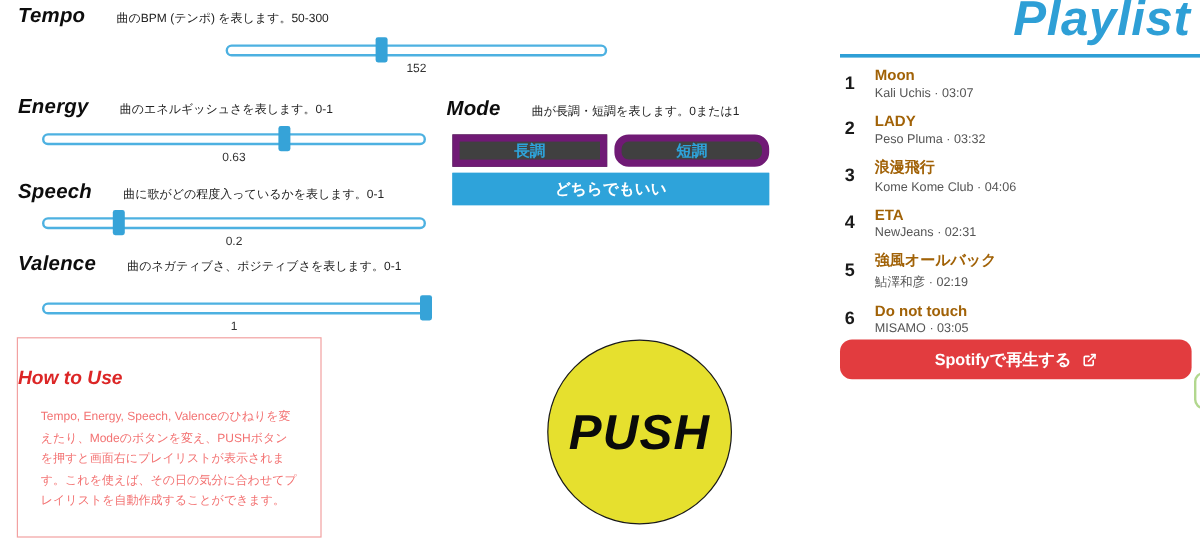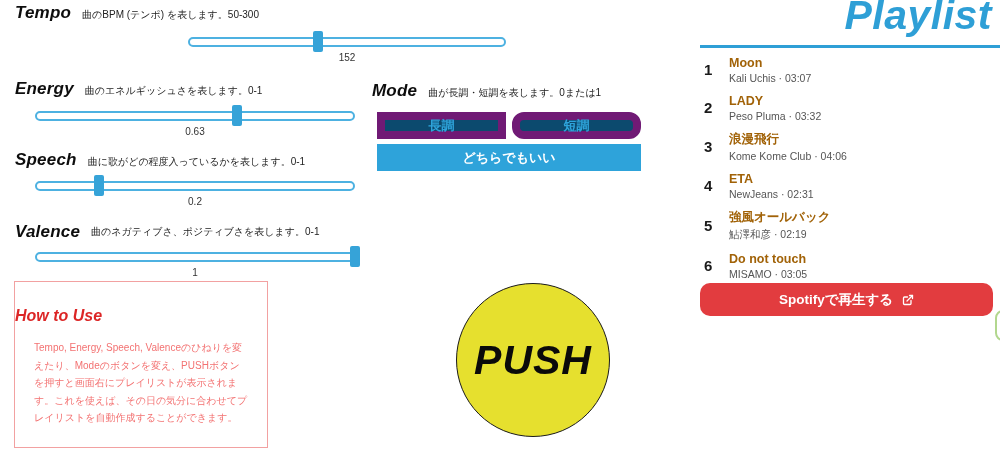--- a/index.html
+++ b/index.html
@@ -1,20 +1,20 @@
 <!DOCTYPE html>
 <html><head>
 <meta charset="utf-8">
 <style>
   html,body{margin:0;padding:0;background:#fff;}
   #app{position:relative;width:1000px;height:459px;overflow:hidden;background:#fff;
        font-family:"Liberation Sans","DejaVu Sans",sans-serif;color:#111;}
 
   
-  .sec-head{position:absolute;display:flex;align-items:baseline;gap:11px;white-space:nowrap;}
+  .sec-head{position:absolute;display:flex;align-items:baseline;gap:26px;white-space:nowrap;}
   .sec-title{font-size:17px;font-weight:700;font-style:italic;color:#0d0d0d;letter-spacing:.2px;}
   .sec-desc{font-size:10px;color:#222;}
 
   
   .slider{position:absolute;height:10px;}
   .track{position:absolute;left:0;right:0;top:0;height:6px;background:#fff;
          border:2px solid #4db1e1;border-radius:999px;}
   .thumb{position:absolute;top:-6px;width:10px;height:21px;background:#36a3d8;
          border-radius:2px;transform:translateX(-50%);cursor:pointer;}
   .slider-value{position:absolute;top:15px;left:0;right:0;text-align:center;
@@ -23,21 +23,21 @@
   
   .howto{position:absolute;left:14px;top:281px;width:252px;height:165px;
          border:1px solid #f2a1a1;background:#fff;}
   .howto-title{margin-top:25px;text-align:left;font-size:16px;font-weight:700;
                font-style:italic;color:#dc2626;}
   .howto-body{margin:14px 19px 0 19px;font-size:10px;line-height:1.75;color:#f37272;}
 
   
   .mode-btn{position:absolute;display:flex;align-items:center;justify-content:center;
             height:27px;box-sizing:border-box;font-size:13px;font-weight:700;cursor:pointer;}
-  .mode-outline{border:8px solid #701a75;background:#0c4a6e;color:#2ea3da;}
+  .mode-outline{border:6px solid #701a75;background:#404040;color:#2ea3da;}
   .mode-solid{background:#2ea3da;color:#fff;border:2px solid #2ea3da;}
 
   
   .push{position:absolute;left:456px;top:283px;width:152px;height:152px;border-radius:50%;
         background:#e6e02e;border:1px solid #1a1a1a;display:flex;align-items:center;
         justify-content:center;cursor:pointer;}
   .push span{font-size:41px;font-weight:800;font-style:italic;color:#0a0a0a;letter-spacing:1px;}
 
   
   .pl-title{position:absolute;left:690px;top:-8px;width:302px;text-align:right;
@@ -85,21 +85,21 @@
   <div class="sec-head" style="left:15px;top:150px;">
     <span class="sec-title">Speech</span>
     <span class="sec-desc">曲に歌がどの程度入っているかを表します。0-1</span>
   </div>
   <div class="slider" style="left:35px;top:181px;width:320px;">
     <div class="track"></div>
     <div class="thumb" style="left: 20%;"></div>
     <div class="slider-value">0.2</div>
   </div>
 
-  <div class="sec-head" style="left:15px;top:222px;align-items:center;">
+  <div class="sec-head" style="left:15px;top:210px;">
     <span class="sec-title">Valence</span>
     <span class="sec-desc">曲のネガティブさ、ポジティブさを表します。0-1</span>
   </div>
   <div class="slider" style="left:35px;top:252px;width:320px;">
     <div class="track"></div>
     <div class="thumb" style="left: 100%;"></div>
     <div class="slider-value">1</div>
   </div>
 
   <div class="howto">

